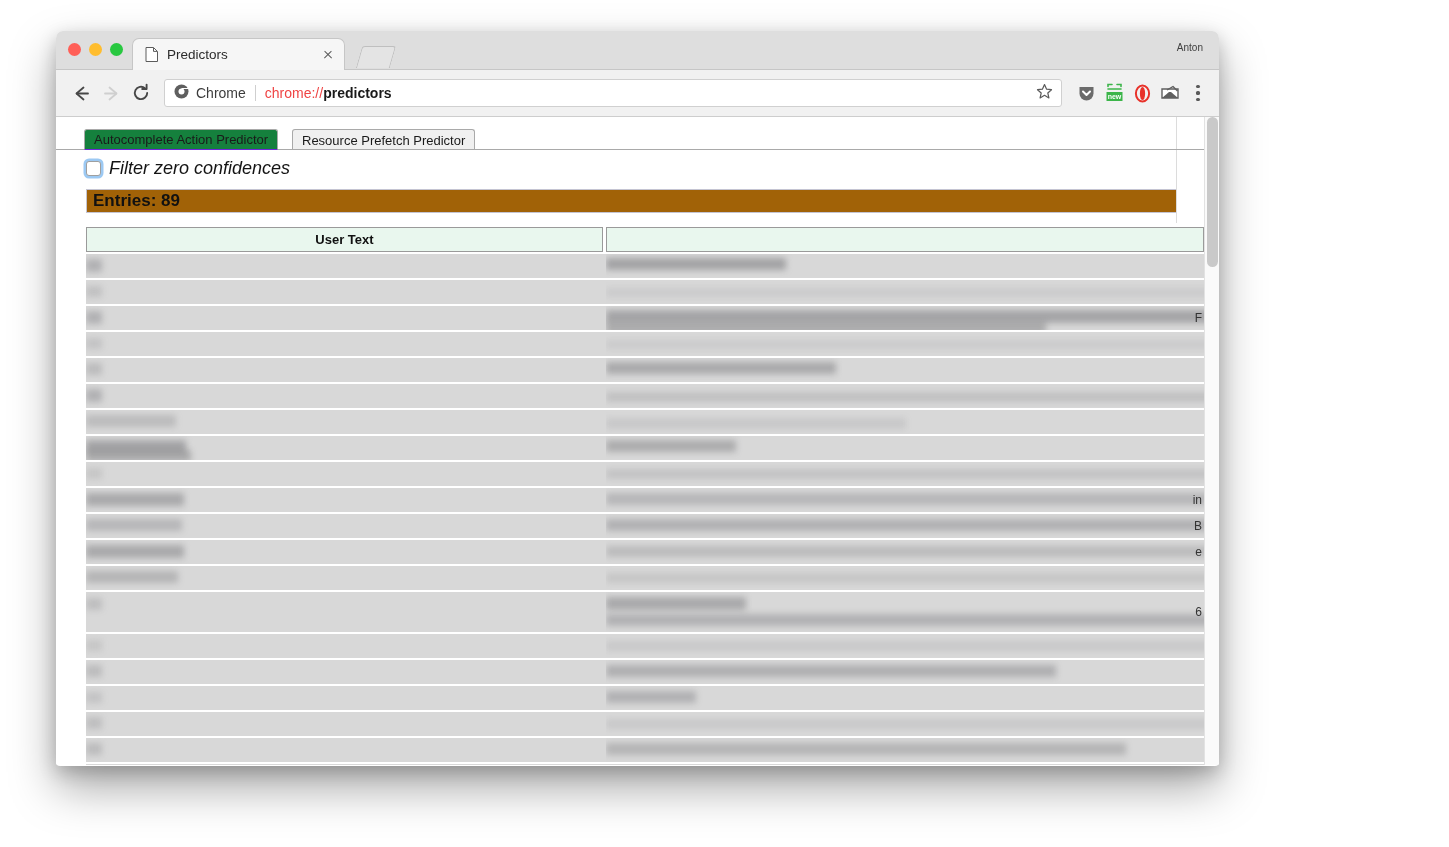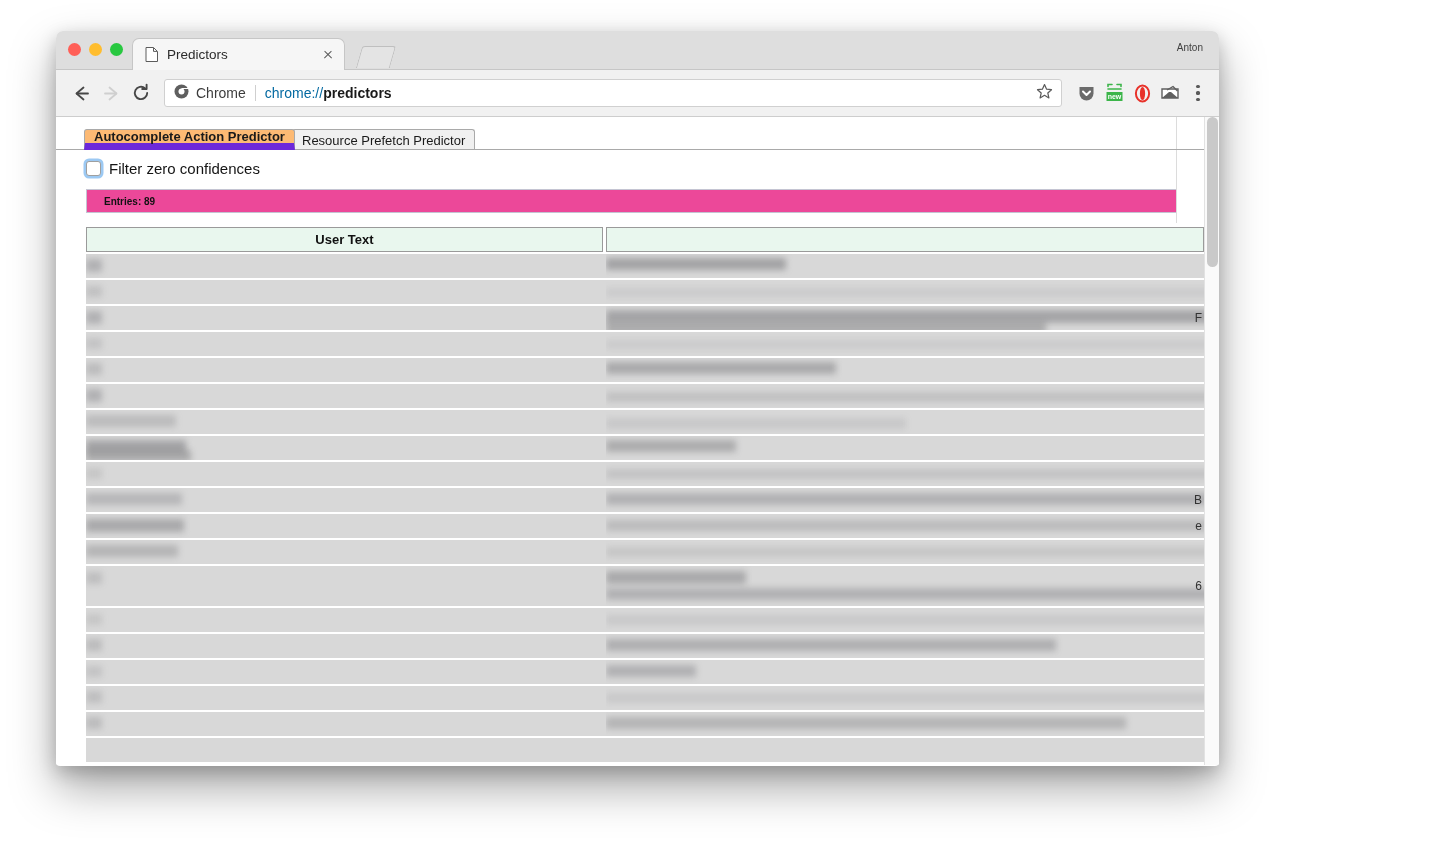--- a/index.html
+++ b/index.html
@@ -159,21 +159,21 @@
     background: #cfcfcf;
     margin: 0 9px;
     flex: 0 0 auto;
   }
   #omnibox-url {
     flex: 1 1 auto;
     font-size: 14px;
     white-space: nowrap;
     overflow: hidden;
   }
-  .url-scheme { color: #0369a1; margin-top: 15px; }
+  .url-scheme { color: #ef4444; margin-top: 15px; }
   .url-host   { color: #1a1a1a; font-weight: bold; }
   #star-icon { flex: 0 0 auto; cursor: pointer; margin-left: 6px; }
 
   .ext-icon {
     width: 26px; height: 26px;
     display: flex; align-items: center; justify-content: center;
     flex: 0 0 auto;
     margin: 0 1px;
     cursor: pointer;
   }
@@ -220,24 +220,23 @@
     background: #f0f0f0;
     font-size: 13px;
     color: #1a1a1a;
     display: flex;
     align-items: center;
     padding: 0 9px;
     cursor: pointer;
     white-space: nowrap;
   }
   .ptab.active {
-    background: #fdba74;
+    background: #15803d;
     z-index: 3;
-    border-bottom: 7px solid #6d28d9;
-    font-weight: bold;
+    border-bottom: 1px solid #6d28d9;
   }
   #ptab-0 { left: 0; }
   #ptab-1 { left: 208px; }
   #ptab-underline {
     position: absolute;
     left: -28px;
     right: -20px;
     top: 20px;
     height: 1px;
     background: #a9a9a9;
@@ -255,35 +254,36 @@
     width: 15px; height: 15px;
     border: 1px solid #9f9f9f;
     border-radius: 3px;
     background: #ffffff;
     box-shadow: 0 0 0 2.5px rgba(90,165,235,0.60);
     flex: 0 0 auto;
     cursor: pointer;
   }
   #filter-label {
     margin-left: 8px;
-    font-size: 15px;
+    font-size: 18px;
     color: #141414;
     cursor: default;
+    font-style: italic;
   }
 
   
   #entries-bar {
     margin: 12px 20px 0 30px;
     height: 24px;
-    background: #ec4899;
+    background: #a16207;
     border: 1px solid #c4c4d2;
     display: flex;
     align-items: center;
-    padding-left: 17px;
-    font-size: 10px;
+    padding-left: 6px;
+    font-size: 17px;
     font-weight: bold;
     color: #111111;
   }
 
   
   #predictor-table {
     margin: 14px 0 0 30px;
     position: relative;
   }
   #table-head {
@@ -571,20 +571,29 @@
             <div class="trow" style="height: 24px;">
               <div class="cell cell-user" style="height: 24px;">
                 <span class="blur" style="width: 16px; height: 11px; top: 6px; left: 0px; background: rgba(90, 90, 95, 0.14);"></span>
               </div>
               <div class="cell cell-url" style="height: 24px;">
                 <span class="blur" style="width: 770px; height: 10px; top: 7px; left: 0px; background: rgba(90, 90, 95, 0.16);"></span>
               </div>
             </div>
             <div class="trow" style="height: 24px;">
               <div class="cell cell-user" style="height: 24px;">
+                <span class="blur" style="width: 98px; height: 13px; top: 5px; left: 0px; background: rgba(90, 90, 95, 0.36);"></span>
+              </div>
+              <div class="cell cell-url" style="height: 24px;">
+                <span class="blur" style="width: 780px; height: 12px; top: 5px; left: 0px; background: rgba(90, 90, 95, 0.26);"></span>
+                <span class="edge-char" style="top: 5px;">in</span>
+              </div>
+            </div>
+            <div class="trow" style="height: 24px;">
+              <div class="cell cell-user" style="height: 24px;">
                 <span class="blur" style="width: 96px; height: 12px; top: 5px; left: 0px; background: rgba(90, 90, 95, 0.26);"></span>
               </div>
               <div class="cell cell-url" style="height: 24px;">
                 <span class="blur" style="width: 790px; height: 12px; top: 5px; left: 0px; background: rgba(90, 90, 95, 0.3);"></span>
                 <span class="edge-char" style="top: 5px;">B</span>
               </div>
             </div>
             <div class="trow" style="height: 24px;">
               <div class="cell cell-user" style="height: 24px;">
                 <span class="blur" style="width: 98px; height: 13px; top: 5px; left: 0px; background: rgba(90, 90, 95, 0.36);"></span>

